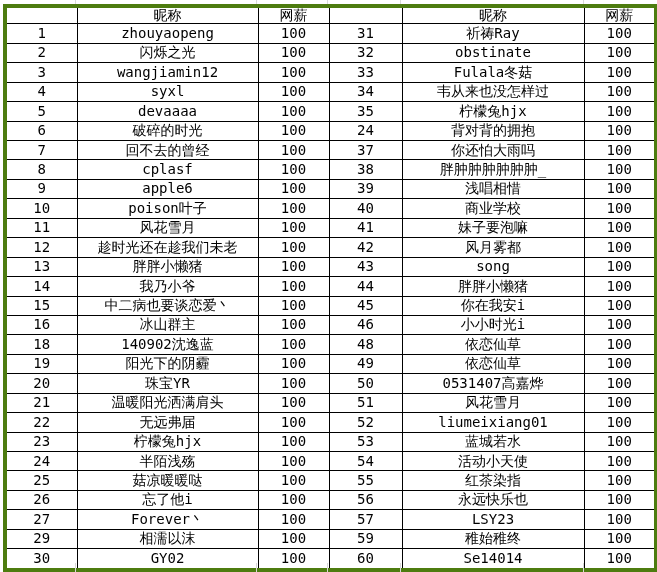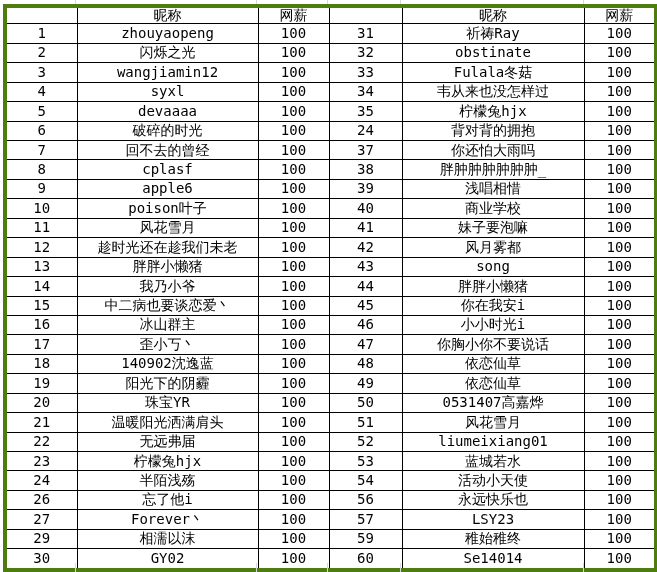--- a/index.html
+++ b/index.html
@@ -194,28 +194,20 @@
         </tr>
         <tr>
           <td>16</td>
           <td>冰山群主</td>
           <td>100</td>
           <td>46</td>
           <td>小小时光i</td>
           <td>100</td>
         </tr>
         <tr>
-          <td>17</td>
-          <td>歪小丂丶</td>
-          <td>100</td>
-          <td>47</td>
-          <td>你胸小你不要说话</td>
-          <td>100</td>
-        </tr>
-        <tr>
           <td>18</td>
           <td>140902沈逸蓝</td>
           <td>100</td>
           <td>48</td>
           <td>依恋仙草</td>
           <td>100</td>
         </tr>
         <tr>
           <td>19</td>
           <td>阳光下的阴霾</td>
@@ -255,20 +247,28 @@
           <td>53</td>
           <td>蓝城若水</td>
           <td>100</td>
         </tr>
         <tr>
           <td>24</td>
           <td>半陌浅殇</td>
           <td>100</td>
           <td>54</td>
           <td>活动小天使</td>
+          <td>100</td>
+        </tr>
+        <tr>
+          <td>25</td>
+          <td>菇凉暖暖哒</td>
+          <td>100</td>
+          <td>55</td>
+          <td>红茶染指</td>
           <td>100</td>
         </tr>
         <tr>
           <td>26</td>
           <td>忘了他i</td>
           <td>100</td>
           <td>56</td>
           <td>永远快乐也</td>
           <td>100</td>
         </tr>

